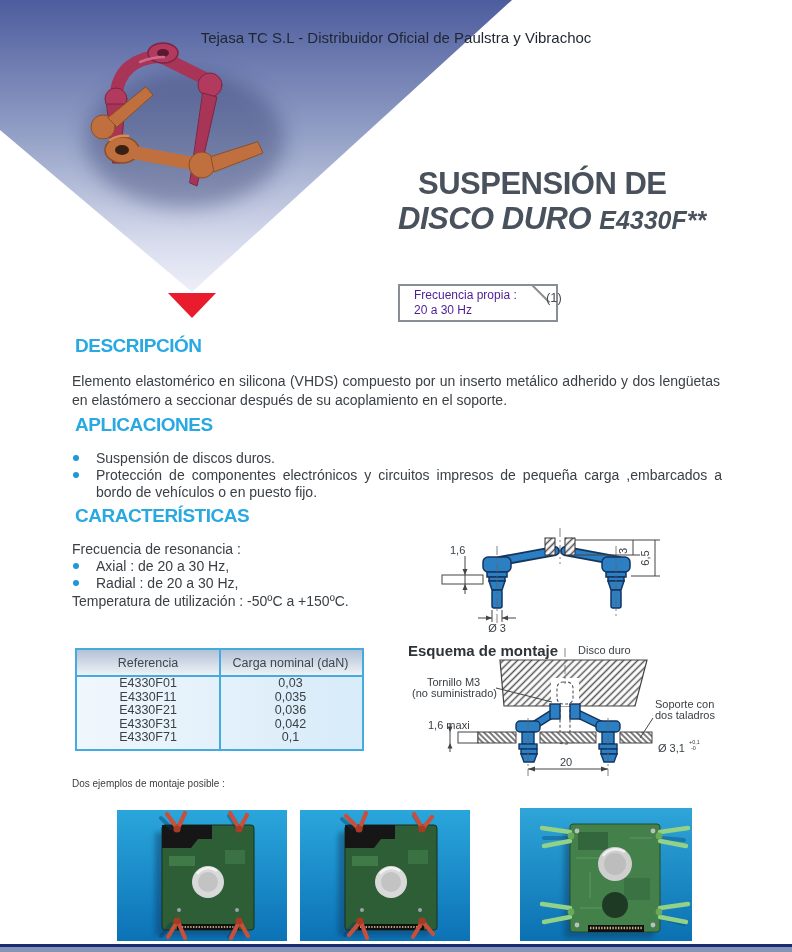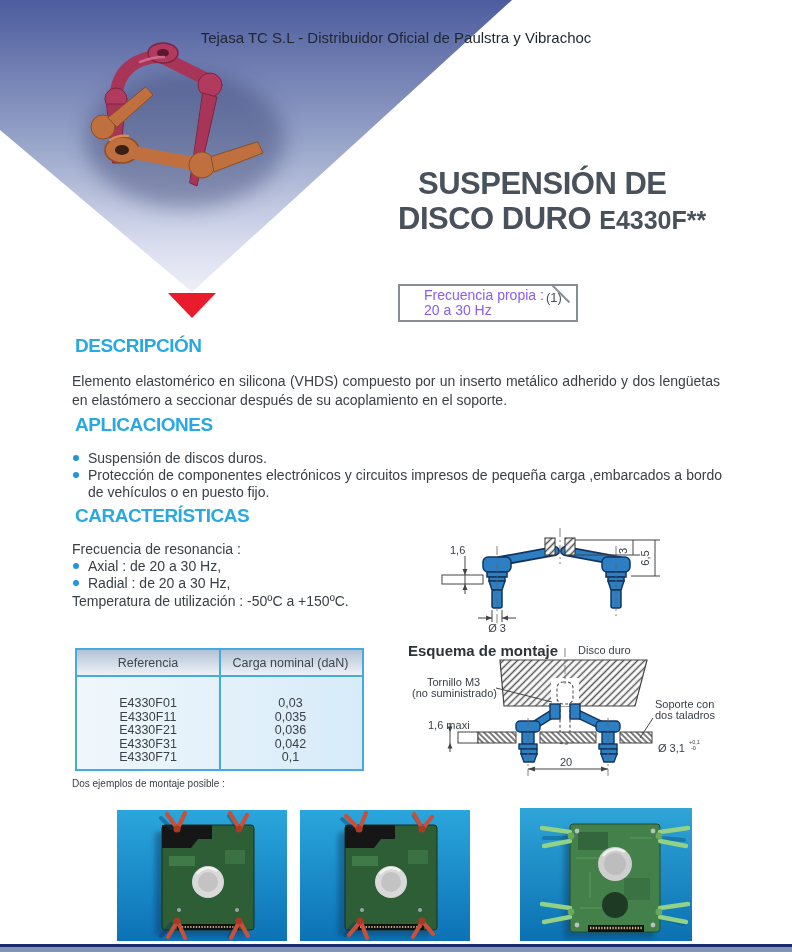--- a/index.html
+++ b/index.html
@@ -2,40 +2,40 @@
 <html><head>
 <meta charset="utf-8">
 <style>
   html,body{margin:0;padding:0;background:#fff;}
   .page{position:relative;width:792px;height:952px;background:#fff;overflow:hidden;
         font-family:"Liberation Sans","DejaVu Sans",sans-serif;color:#3a4046;}
   .abs{position:absolute;}
   .header-text{left:0;top:29px;width:792px;text-align:center;font-size:15px;color:#1f2630;}
   .title-block{left:398px;top:167px;color:#49525c;font-weight:bold;letter-spacing:-0.5px;}
   .title-l1{font-size:31px;line-height:34px;margin-left:20px;}
-  .title-l2{font-size:31px;line-height:36px;}
+  .title-l2{font-size:31px;line-height:36px;font-style:italic;}
   .title-model{font-size:25px;letter-spacing:0;}
   .subtitle{left:398px;top:245px;font-size:14.5px;font-weight:bold;color:#49525c;letter-spacing:-0.2px;}
   .freqbox{left:398px;top:284px;width:128px;height:30px;border:2px solid #888e94;
-           padding:2px 24px;font-size:14px;line-height:15px;color:#8b5cf6;overflow:visible;}
+           padding:2px 14px;font-size:12px;line-height:15px;color:#4c1d95;overflow:visible;}
   .fold{position:absolute;right:3px;top:7px;width:24px;border-top:2px solid #888e94;
         transform:rotate(45deg);}
   .freqnote{left:546px;top:290px;font-size:13px;color:#4a4f54;}
   .sec-h{left:75px;font-size:19px;font-weight:bold;color:#29a9e2;letter-spacing:-0.5px;}
   .body-text{left:72px;width:648px;font-size:14px;line-height:18.5px;text-align:justify;color:#3b4046;}
   .lines{left:72px;width:650px;font-size:14px;line-height:17.2px;color:#3b4046;}
   .bullet{position:relative;padding-left:16px;}
   .bullet .dot{position:absolute;left:1px;top:5px;width:6px;height:6px;border-radius:50%;background:#2196d8;}
-  .bullet .txt{display:block;text-align:justify;}
+  .bullet .txt{display:block;text-align:justify;margin-left:8px;}
   .spec-table{left:75px;top:648px;width:285px;border:2px solid #45aadd;font-size:12.5px;}
   .thead{display:flex;height:25px;background:linear-gradient(180deg,#b3c2d5,#eef2f7);
          border-bottom:2px solid #45aadd;color:#3f464d;}
   .th{flex:0 0 142px;display:flex;align-items:center;justify-content:center;}
   .th2,.td2{border-left:2px solid #45aadd;flex:0 0 139px;}
-  .tbody{background:linear-gradient(90deg,#f0f7fc,#d7ebf9);padding:20px 0 4px 0;}
+  .tbody{background:linear-gradient(90deg,#f0f7fc,#d7ebf9);padding:0 0 4px 0;}
   .tr{display:flex;height:13.6px;line-height:13.6px;}
   .td{flex:0 0 142px;text-align:center;}
   .td2{flex:0 0 139px;border-left:2px solid rgba(69,170,221,0);}
   .tbody-sep{position:absolute;top:25px;bottom:0;left:142px;width:2px;background:#45aadd;}
   .caption{left:72px;top:778px;font-size:10px;color:#3b4046;}
   .bottombar{left:0;right:0;bottom:0;height:8px;}
   .bottombar .navy{height:3px;background:#1b2d6e;}
   .bottombar .slate{height:5px;background:#8494b6;}
   svg text{font-family:"Liberation Sans","DejaVu Sans",sans-serif;}
 </style>

